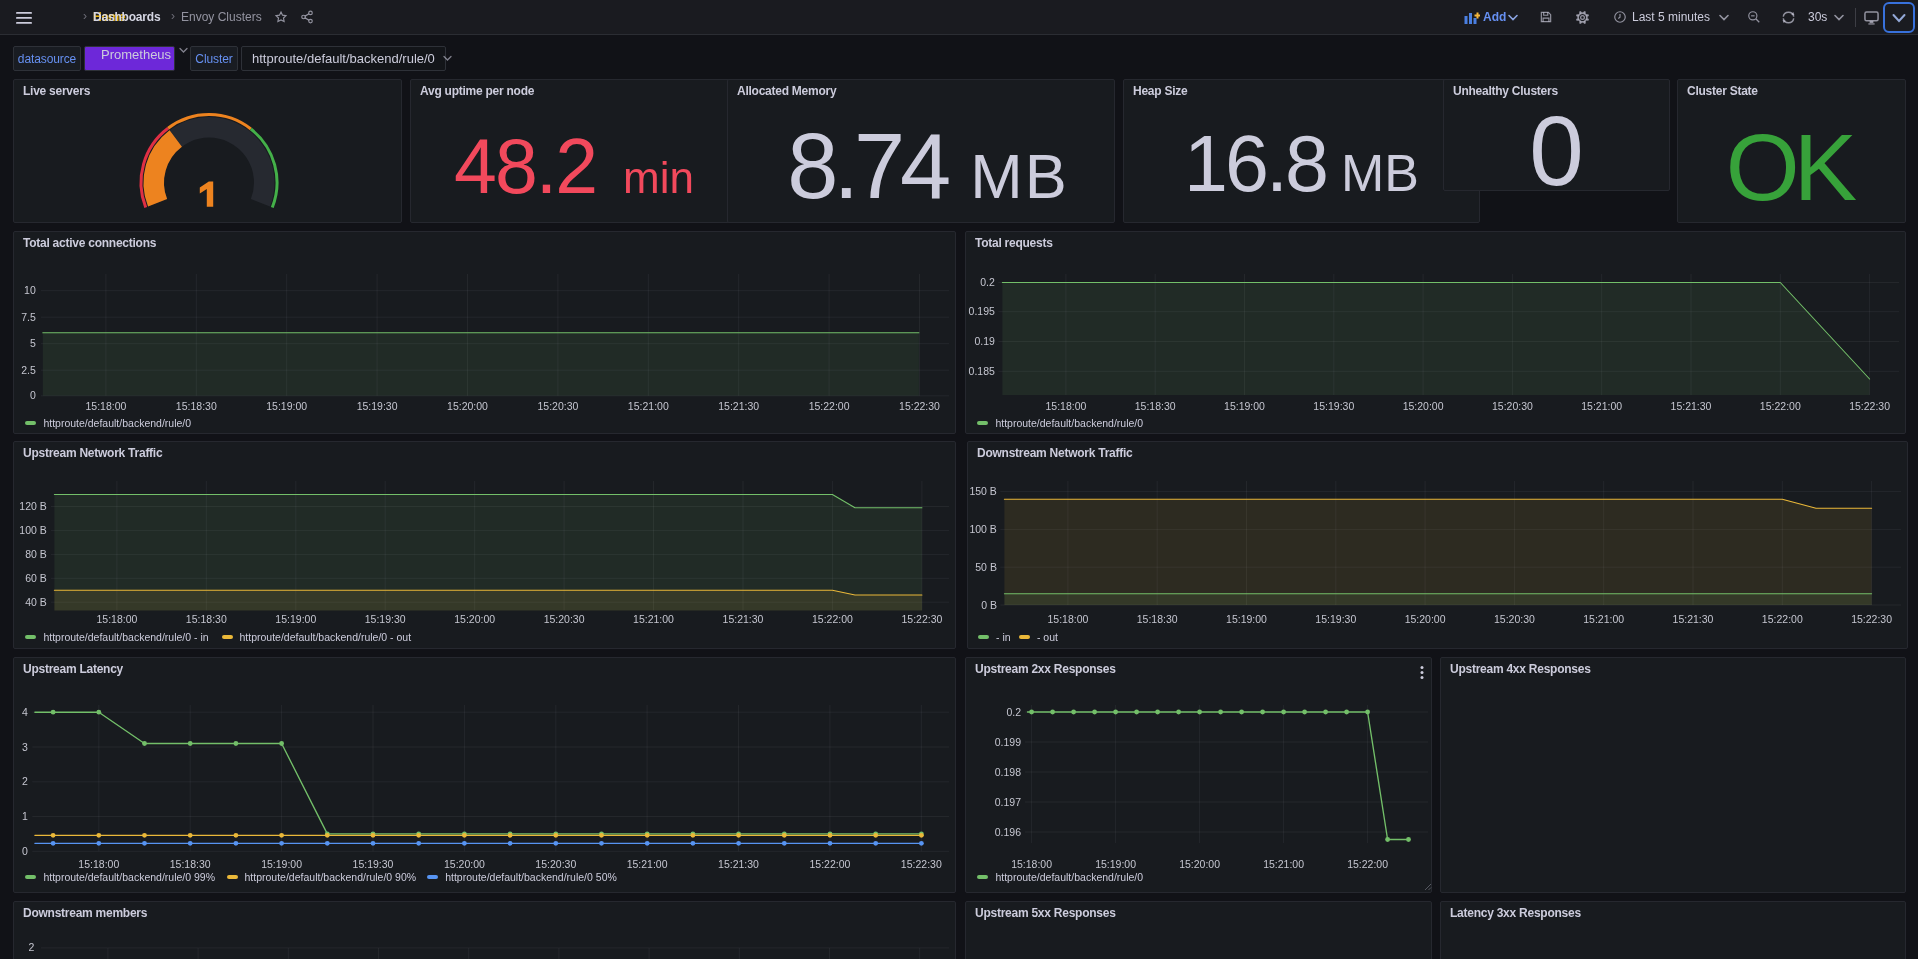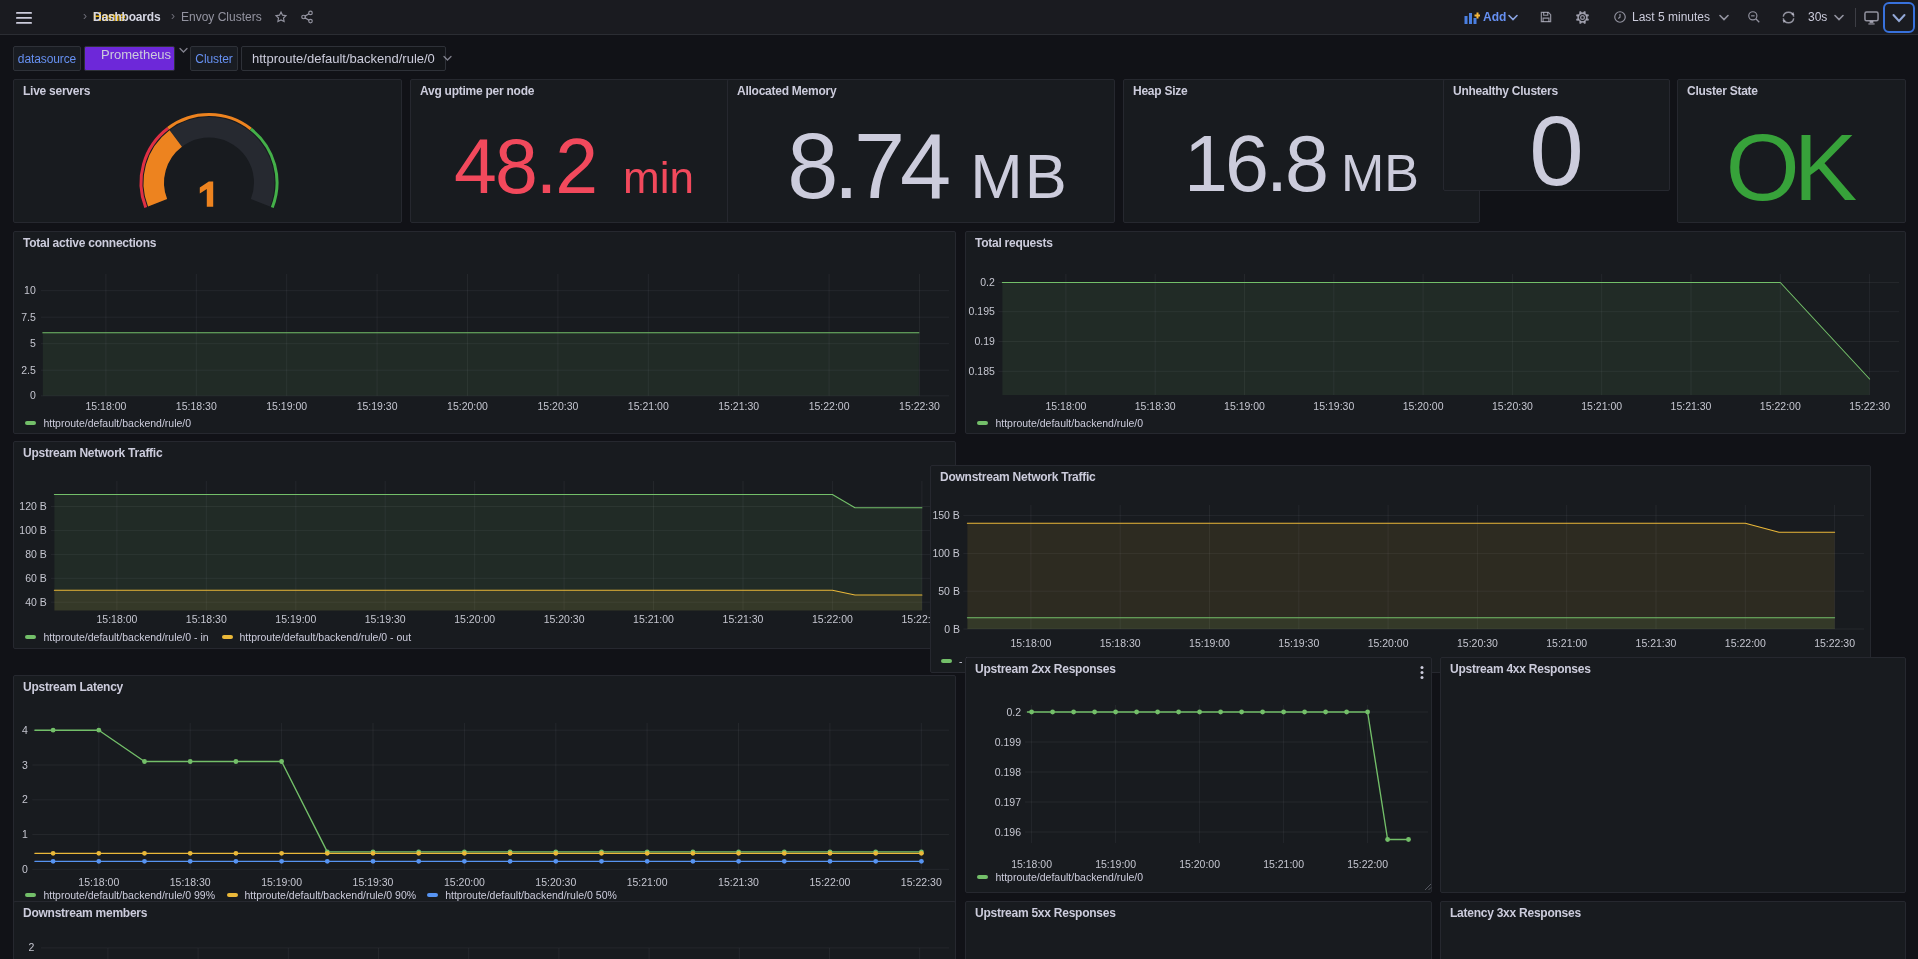--- a/index.html
+++ b/index.html
@@ -252,21 +252,21 @@
       <text x="818.4" y="180.6" font-family="&quot;Liberation Sans&quot;, sans-serif" font-size="10.5" fill="#c5c6d0" text-anchor="middle" font-weight="normal">15:22:00</text>
       <text x="907.9" y="180.6" font-family="&quot;Liberation Sans&quot;, sans-serif" font-size="10.5" fill="#c5c6d0" text-anchor="middle" font-weight="normal">15:22:30</text>
       <path d="M 40.4 168.5 L 40.4 52.5 L 818.4 52.5 L 841.0 65.7 L 907.9 65.7 L 907.9 168.5 Z" fill="rgba(115,191,105,0.10)" stroke="none"></path>
       <path d="M 40.4 168.5 L 40.4 148.2 L 818.4 148.2 L 841.0 153.0 L 907.9 153.0 L 907.9 168.5 Z" fill="rgba(234,184,57,0.10)" stroke="none"></path>
       <polyline points="40.4,52.5 818.4,52.5 841.0,65.7 907.9,65.7" fill="none" stroke="#73bf69" stroke-width="1.1" stroke-linejoin="round" stroke-linecap="round"></polyline>
       <polyline points="40.4,148.2 818.4,148.2 841.0,153.0 907.9,153.0" fill="none" stroke="#eab839" stroke-width="1.1" stroke-linejoin="round" stroke-linecap="round"></polyline>
     </svg>
     <div class="leg" style="left:11.4px;top:189.2px;"><span class="sw" style="background:#73bf69;"></span>httproute/default/backend/rule/0 - in</div>
     <div class="leg" style="left:207.5px;top:189.2px;"><span class="sw" style="background:#eab839;"></span>httproute/default/backend/rule/0 - out</div>
   </div>
-<div class="panel" style="left:930px;top:441px;width:941px;height:208px;margin-top:24px;">
+<div class="panel" style="left:967px;top:441px;width:941px;height:208px;">
     <div class="ptitle">Downstream Network Traffic</div>
     <svg width="939" height="206" viewBox="0 0 939 206">
       <line x1="32.3" y1="49.6" x2="933" y2="49.6" stroke="rgba(204,204,220,0.065)" stroke-width="1"></line>
       <text x="28.9" y="53.1" font-family="&quot;Liberation Sans&quot;, sans-serif" font-size="10.5" fill="#c5c6d0" text-anchor="end" font-weight="normal">150 B</text>
       <line x1="32.3" y1="87.4" x2="933" y2="87.4" stroke="rgba(204,204,220,0.065)" stroke-width="1"></line>
       <text x="28.9" y="90.9" font-family="&quot;Liberation Sans&quot;, sans-serif" font-size="10.5" fill="#c5c6d0" text-anchor="end" font-weight="normal">100 B</text>
       <line x1="32.3" y1="125.2" x2="933" y2="125.2" stroke="rgba(204,204,220,0.065)" stroke-width="1"></line>
       <text x="28.9" y="128.7" font-family="&quot;Liberation Sans&quot;, sans-serif" font-size="10.5" fill="#c5c6d0" text-anchor="end" font-weight="normal">50 B</text>
       <line x1="32.3" y1="163.0" x2="933" y2="163.0" stroke="rgba(204,204,220,0.065)" stroke-width="1"></line>
       <text x="28.9" y="166.5" font-family="&quot;Liberation Sans&quot;, sans-serif" font-size="10.5" fill="#c5c6d0" text-anchor="end" font-weight="normal">0 B</text>
@@ -291,21 +291,21 @@
       <text x="814.3" y="180.6" font-family="&quot;Liberation Sans&quot;, sans-serif" font-size="10.5" fill="#c5c6d0" text-anchor="middle" font-weight="normal">15:22:00</text>
       <text x="903.6" y="180.6" font-family="&quot;Liberation Sans&quot;, sans-serif" font-size="10.5" fill="#c5c6d0" text-anchor="middle" font-weight="normal">15:22:30</text>
       <path d="M 36.4 163.0 L 36.4 57.2 L 814.3 57.2 L 848.0 66.2 L 903.6 66.2 L 903.6 163.0 Z" fill="rgba(234,184,57,0.10)" stroke="none"></path>
       <path d="M 36.4 163.0 L 36.4 151.7 L 903.6 151.7 L 903.6 163.0 Z" fill="rgba(115,191,105,0.10)" stroke="none"></path>
       <polyline points="36.4,57.2 814.3,57.2 848.0,66.2 903.6,66.2" fill="none" stroke="#eab839" stroke-width="1.1" stroke-linejoin="round" stroke-linecap="round"></polyline>
       <polyline points="36.4,151.7 903.6,151.7" fill="none" stroke="#73bf69" stroke-width="1.1" stroke-linejoin="round" stroke-linecap="round"></polyline>
     </svg>
     <div class="leg" style="left:10px;top:189.2px;"><span class="sw" style="background:#73bf69;"></span>- in</div>
     <div class="leg" style="left:50.9px;top:189.2px;"><span class="sw" style="background:#eab839;"></span>- out</div>
   </div>
-<div class="panel" style="left:13px;top:675px;width:943px;height:236px;">
+<div class="panel" style="left:13px;top:657px;width:943px;height:236px;">
     <div class="ptitle">Upstream Latency</div>
     <svg width="941" height="234" viewBox="0 0 941 234">
       <line x1="18.3" y1="54.2" x2="935" y2="54.2" stroke="rgba(204,204,220,0.065)" stroke-width="1"></line>
       <text x="13.8" y="57.7" font-family="&quot;Liberation Sans&quot;, sans-serif" font-size="10.5" fill="#c5c6d0" text-anchor="end" font-weight="normal">4</text>
       <line x1="18.3" y1="89.0" x2="935" y2="89.0" stroke="rgba(204,204,220,0.065)" stroke-width="1"></line>
       <text x="13.8" y="92.5" font-family="&quot;Liberation Sans&quot;, sans-serif" font-size="10.5" fill="#c5c6d0" text-anchor="end" font-weight="normal">3</text>
       <line x1="18.3" y1="123.8" x2="935" y2="123.8" stroke="rgba(204,204,220,0.065)" stroke-width="1"></line>
       <text x="13.8" y="127.3" font-family="&quot;Liberation Sans&quot;, sans-serif" font-size="10.5" fill="#c5c6d0" text-anchor="end" font-weight="normal">2</text>
       <line x1="18.3" y1="158.5" x2="935" y2="158.5" stroke="rgba(204,204,220,0.065)" stroke-width="1"></line>
       <text x="13.8" y="162.0" font-family="&quot;Liberation Sans&quot;, sans-serif" font-size="10.5" fill="#c5c6d0" text-anchor="end" font-weight="normal">1</text>

